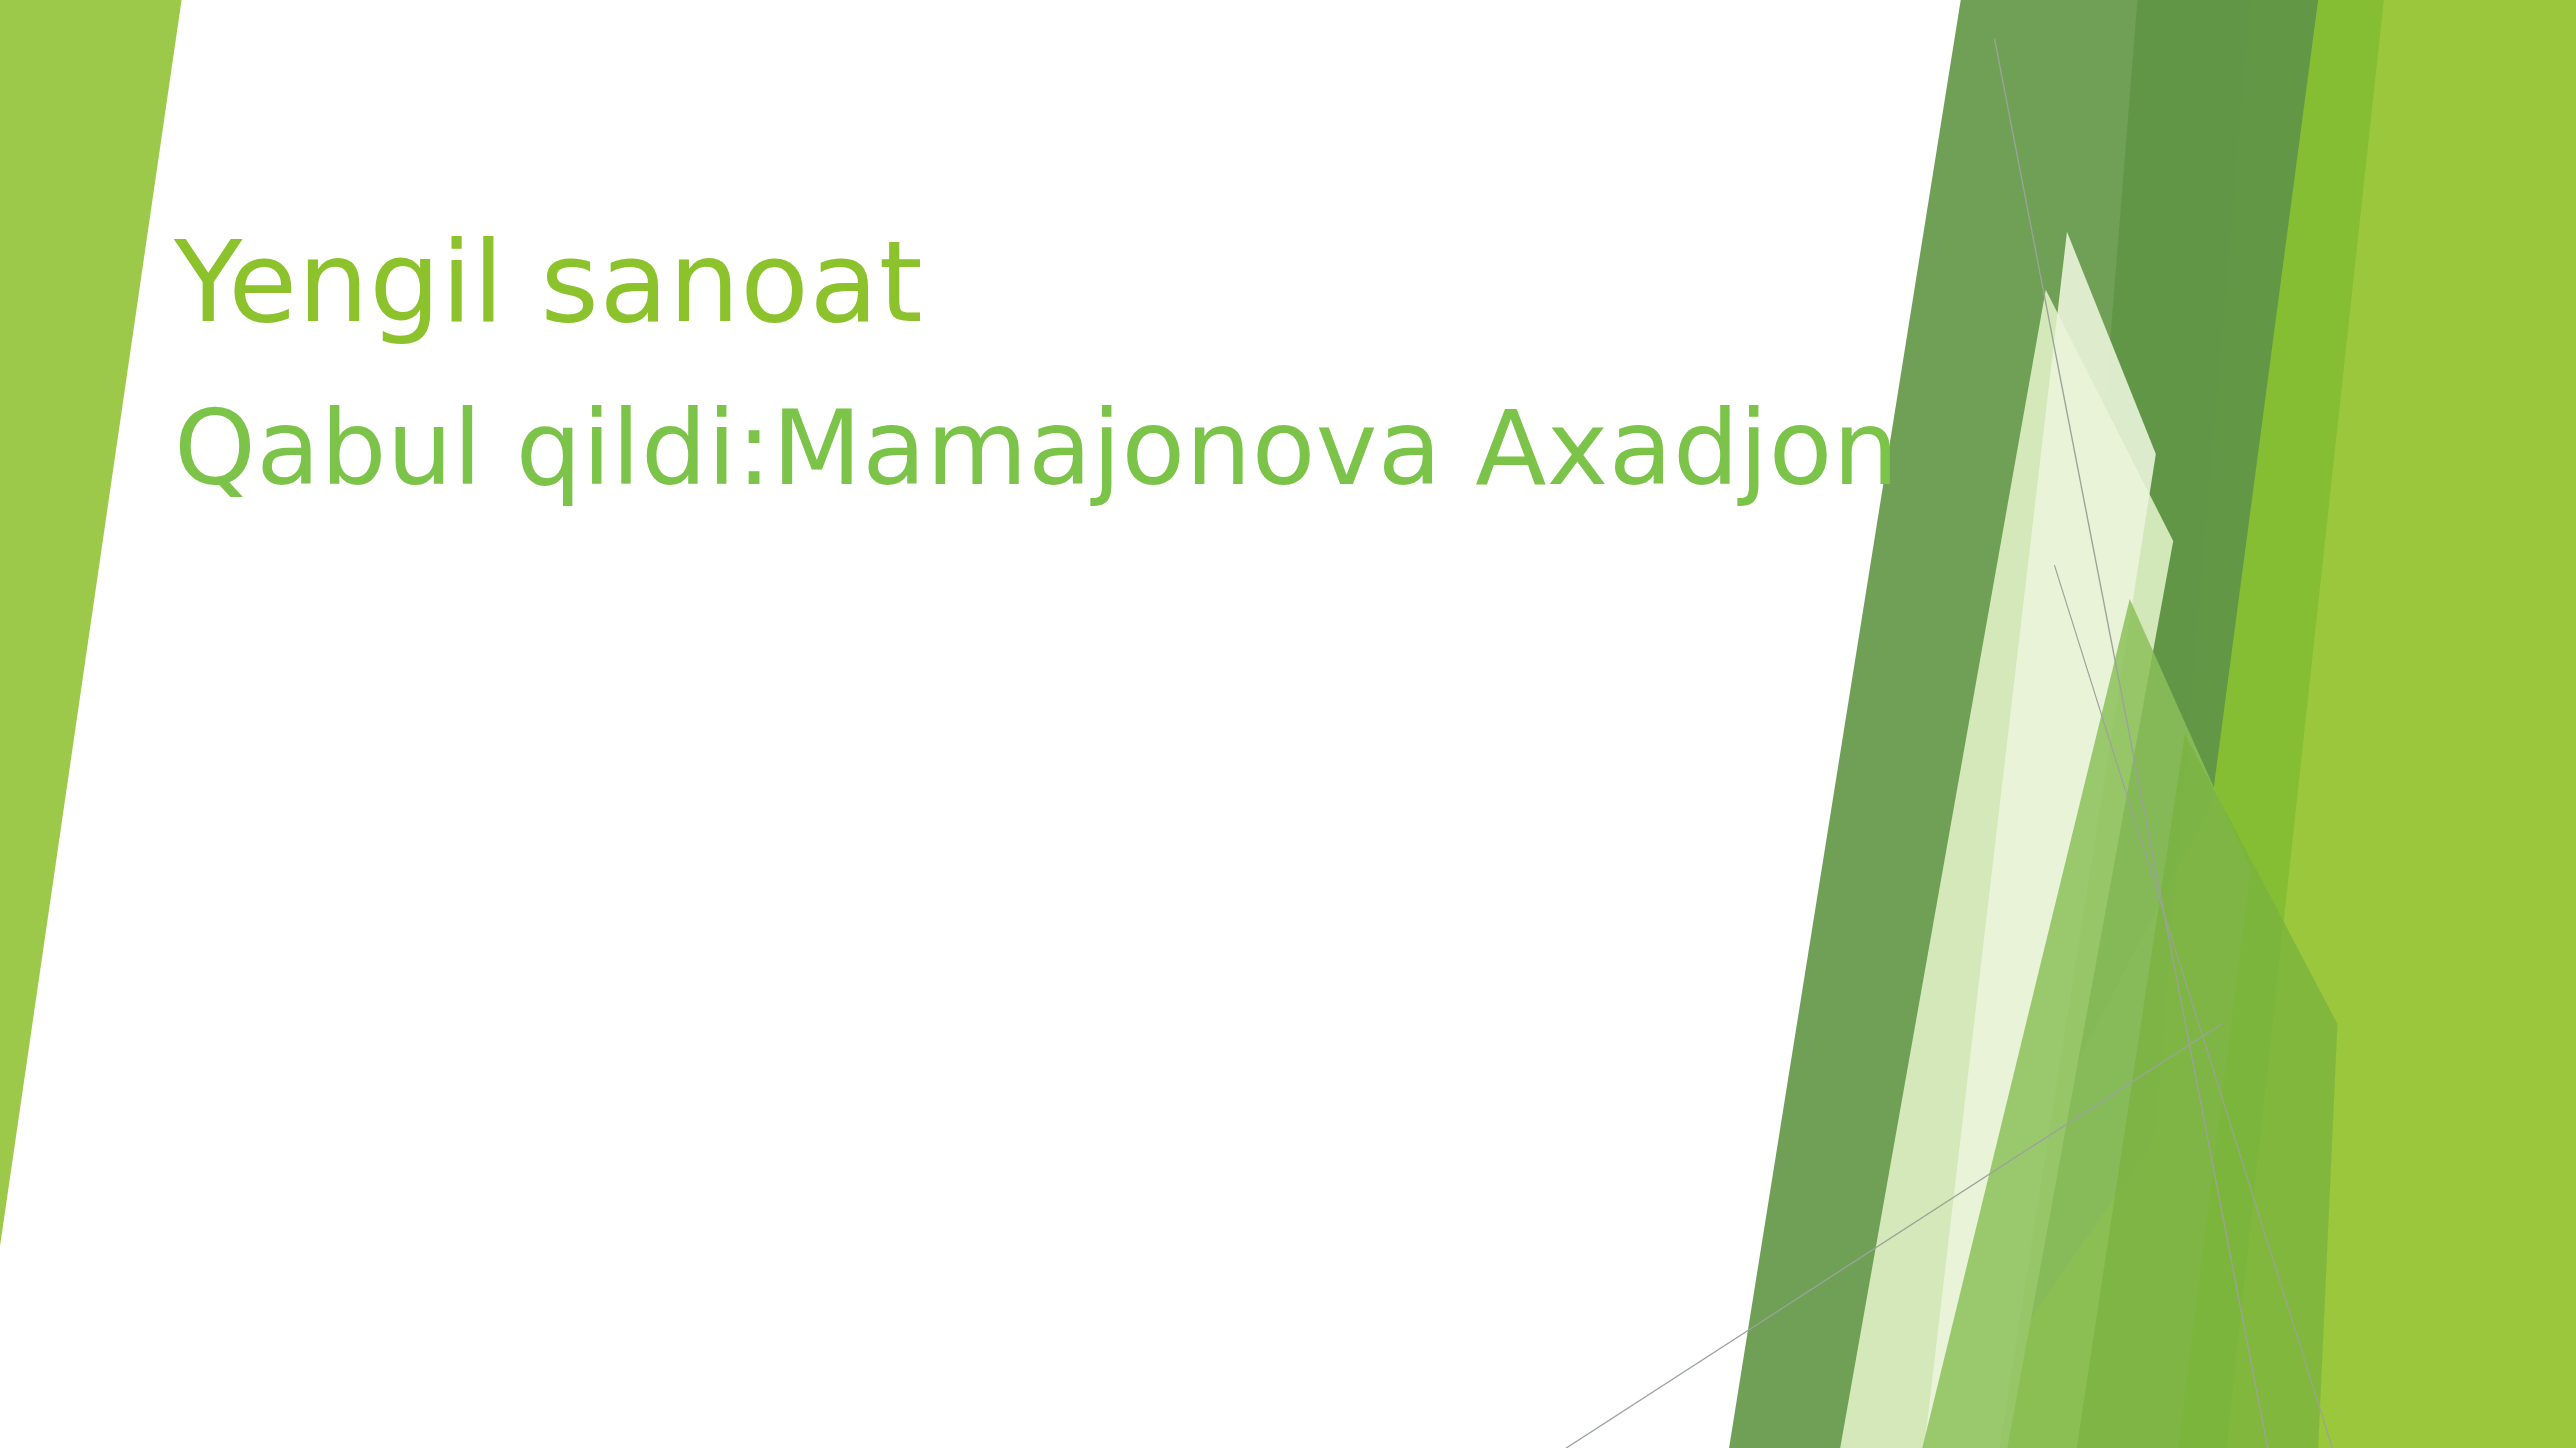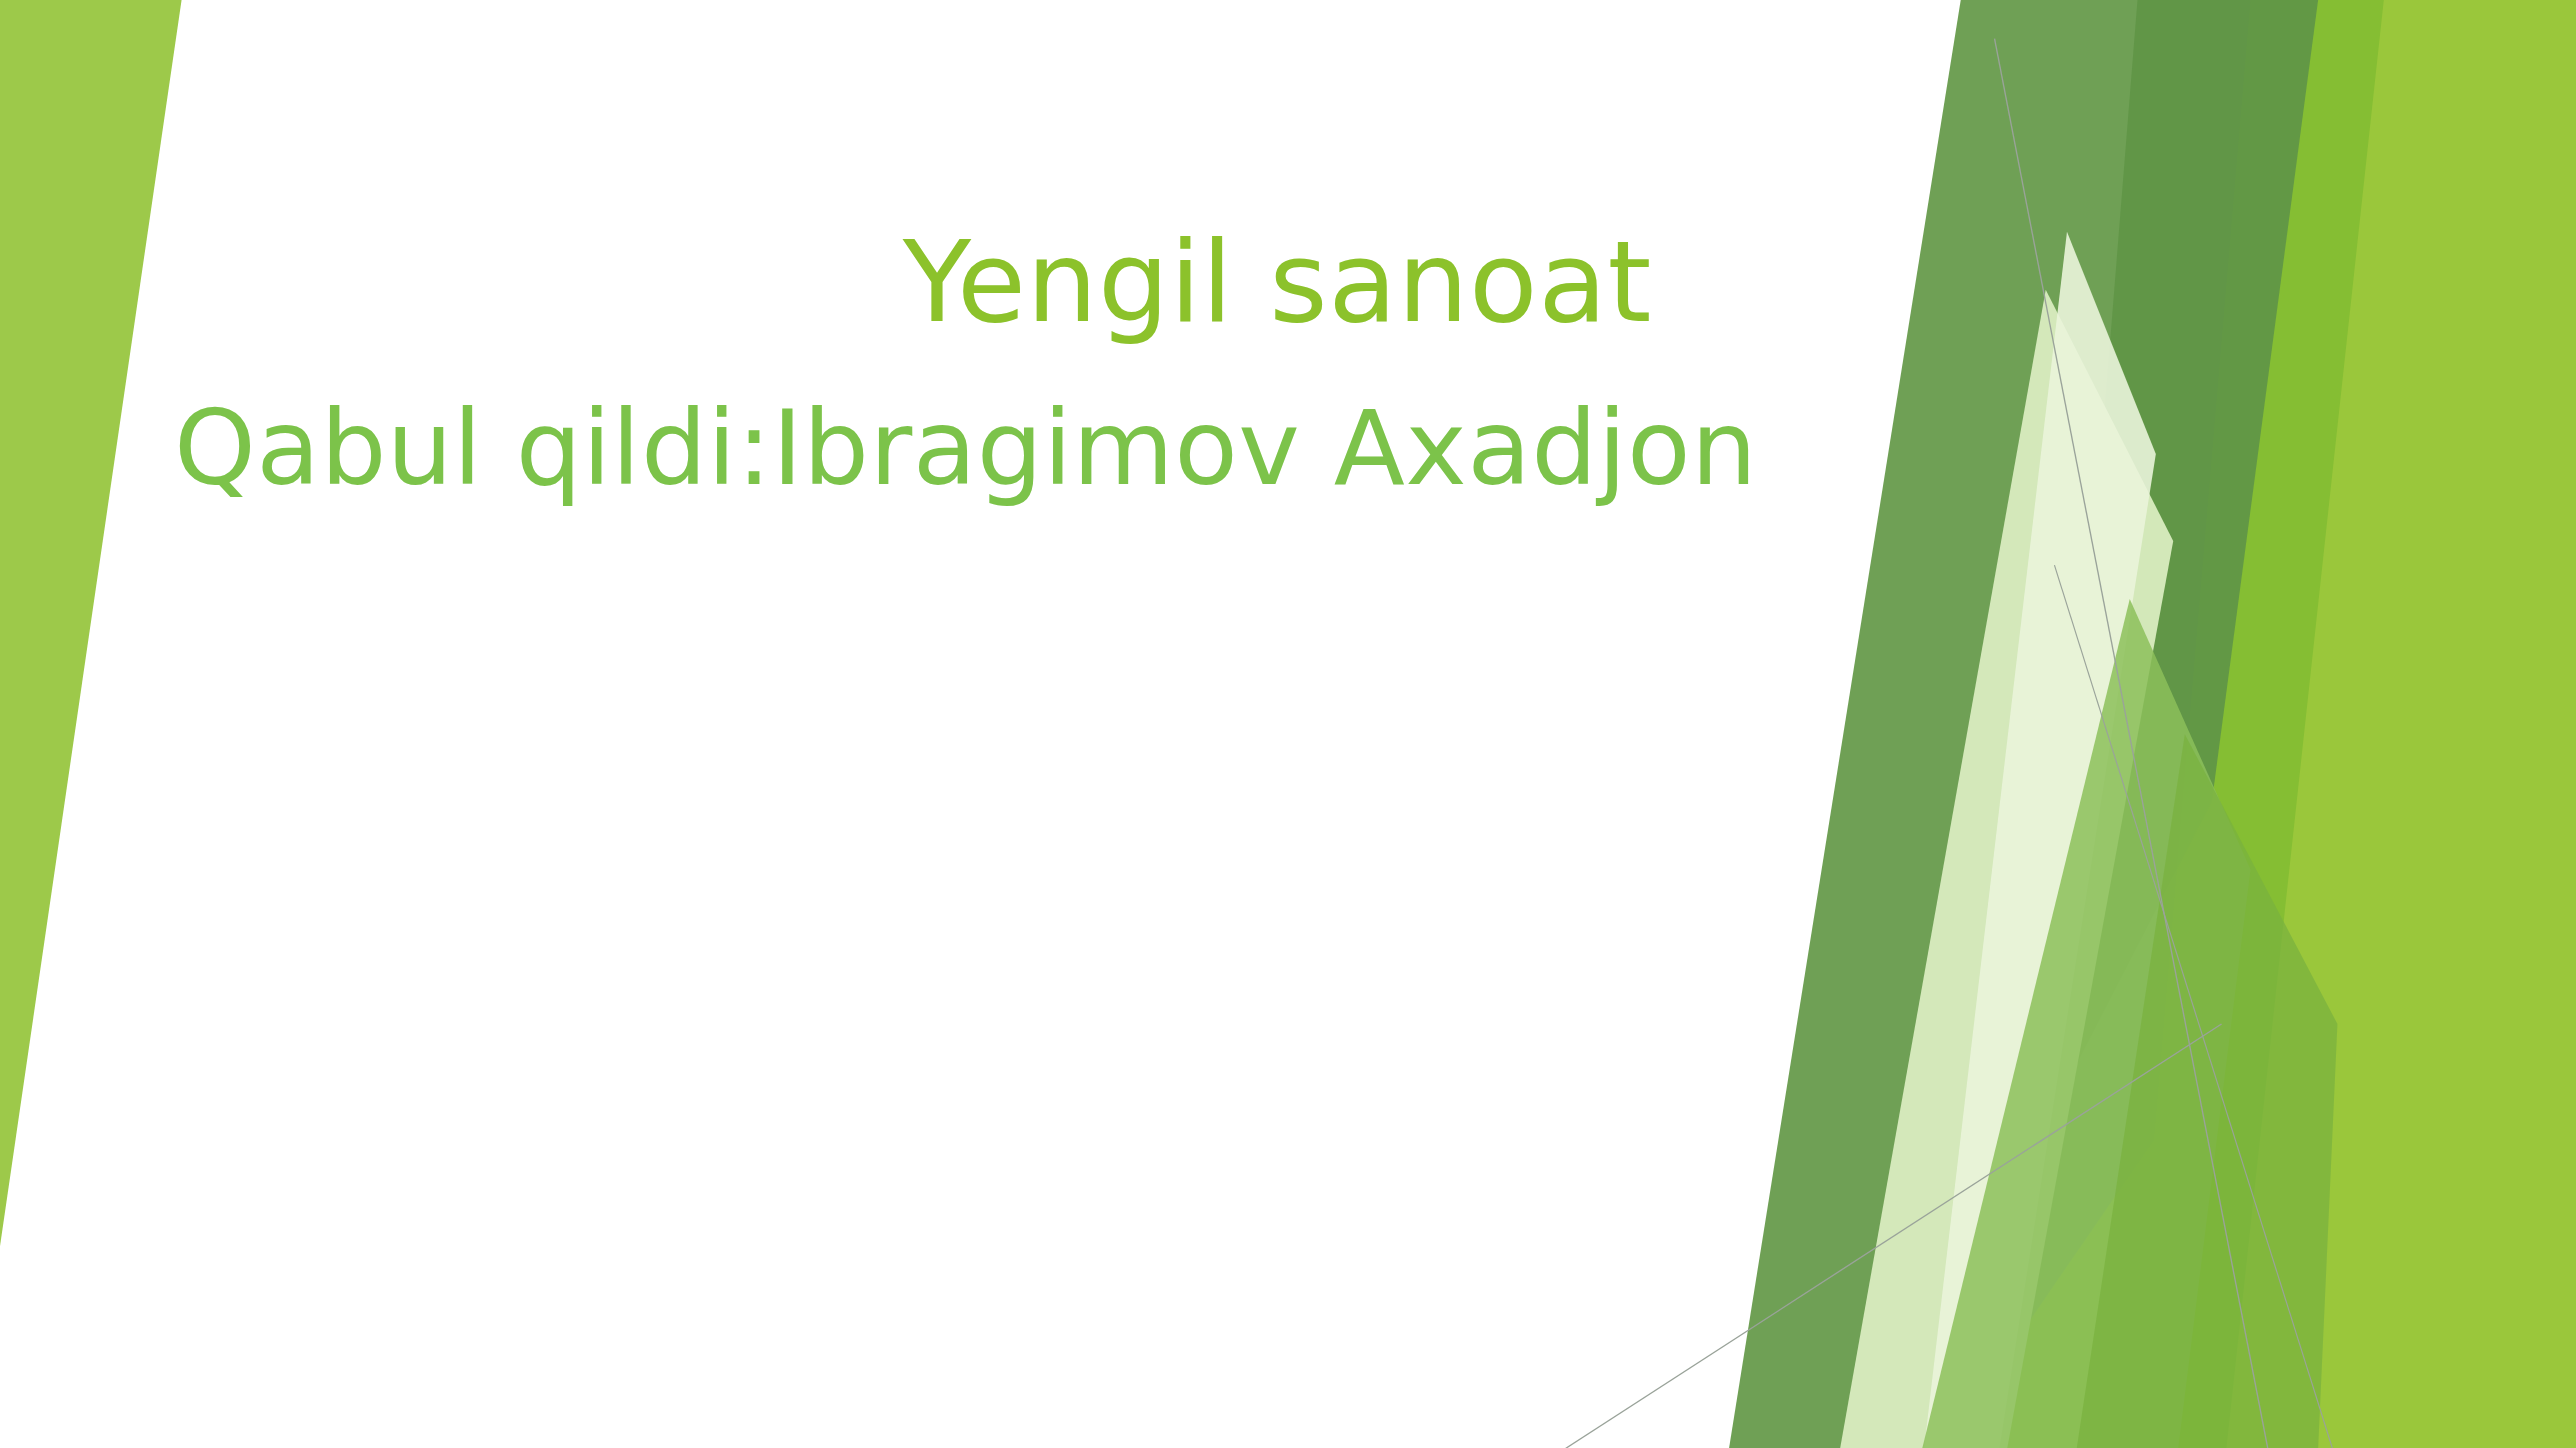--- a/index.html
+++ b/index.html
@@ -20,21 +20,21 @@
     inset: 0;
     width: 2576px;
     height: 1449px;
     pointer-events: none;
   }
   #title-block {
     position: absolute;
     left: 174px;
     top: 198px;
     width: 1478px;
-    text-align: right;
+    text-align: left;
     z-index: 5;
   }
   .title-line {
     display: block;
     font-family: "DejaVu Sans", sans-serif;
     font-weight: 400;
     font-size: 112px;
     line-height: 1.50;
     letter-spacing: 0.6px;
     color: #8CC22B;
@@ -76,17 +76,17 @@
 
     <polygon points="2262,760 2420,1060 2400,1500 2150,1500" fill="#79B23F" opacity="0.75"></polygon>
 
     <line x1="2065" y1="40" x2="2348" y2="1500" stroke="#9AA39A" stroke-width="1.4" fill="none"></line>
     <line x1="1620" y1="1500" x2="2300" y2="1060" stroke="#9AA39A" stroke-width="1.4" fill="none"></line>
     <line x1="2127" y1="585" x2="2415" y2="1500" stroke="#9AA39A" stroke-width="1.2" fill="none"></line>
   </svg>
 
   <div id="title-block">
     <span class="title-line">Yengil sanoat</span>
-    <span class="subtitle-line">Qabul qildi:Ibragimov Axadjon</span>
+    <span class="subtitle-line">Qabul qildi:Mamajonova Axadjon</span>
   </div>
 
 </div>
 
 
 </body></html>

